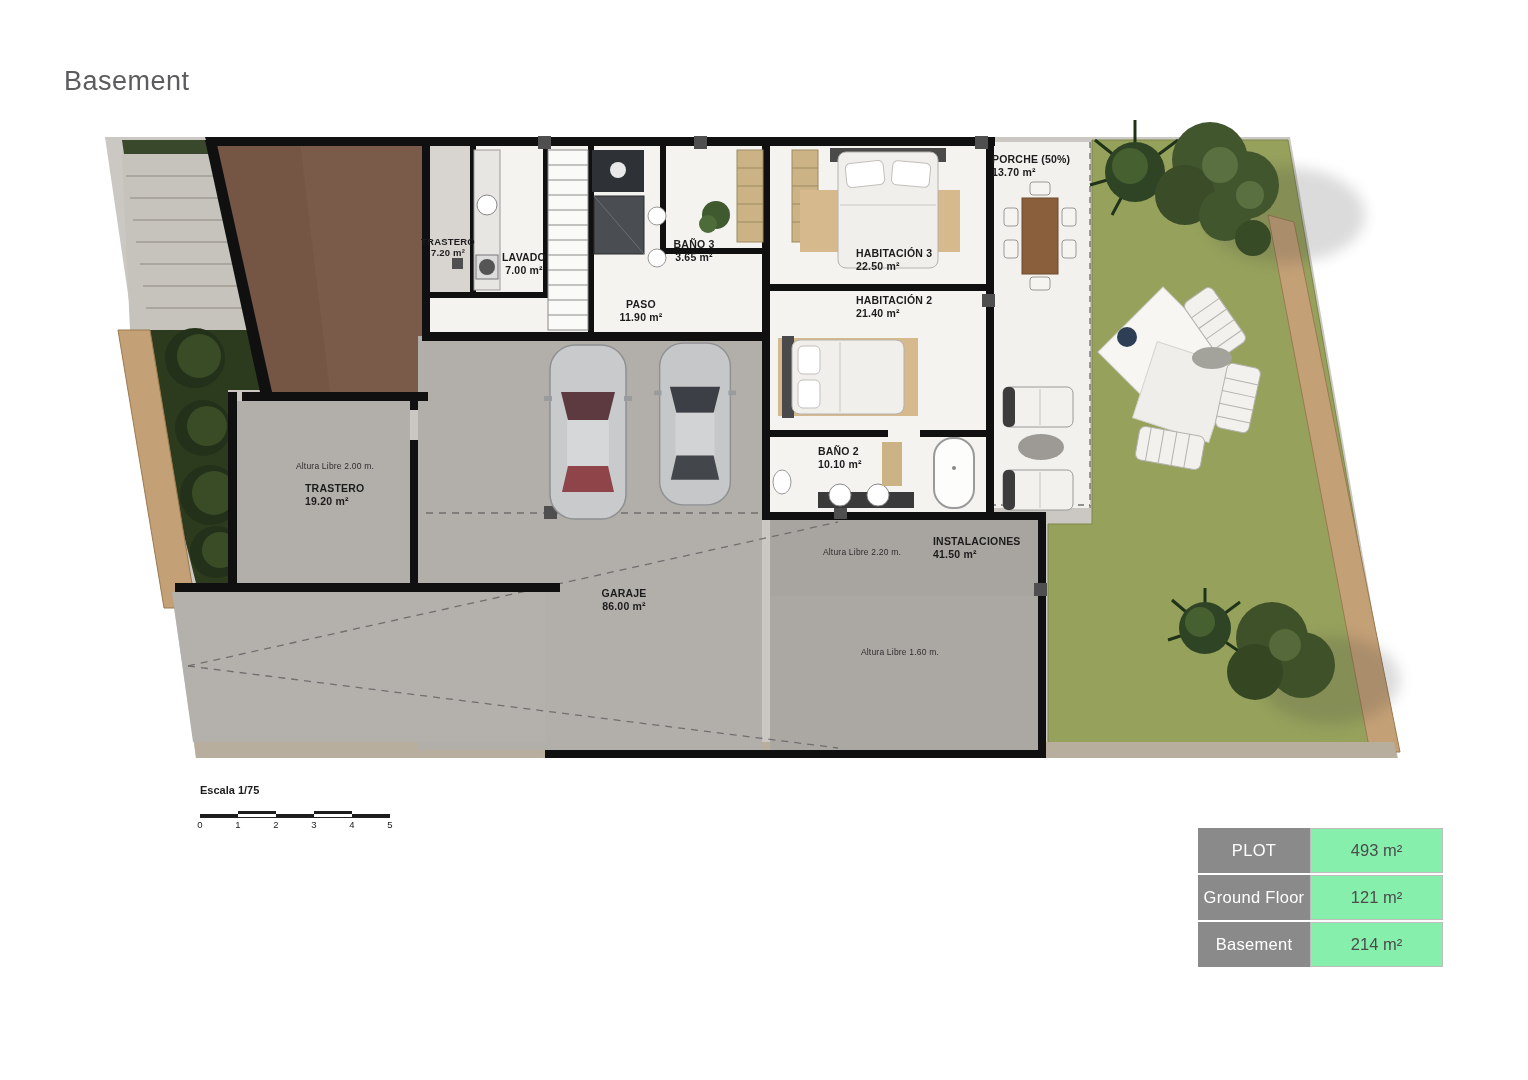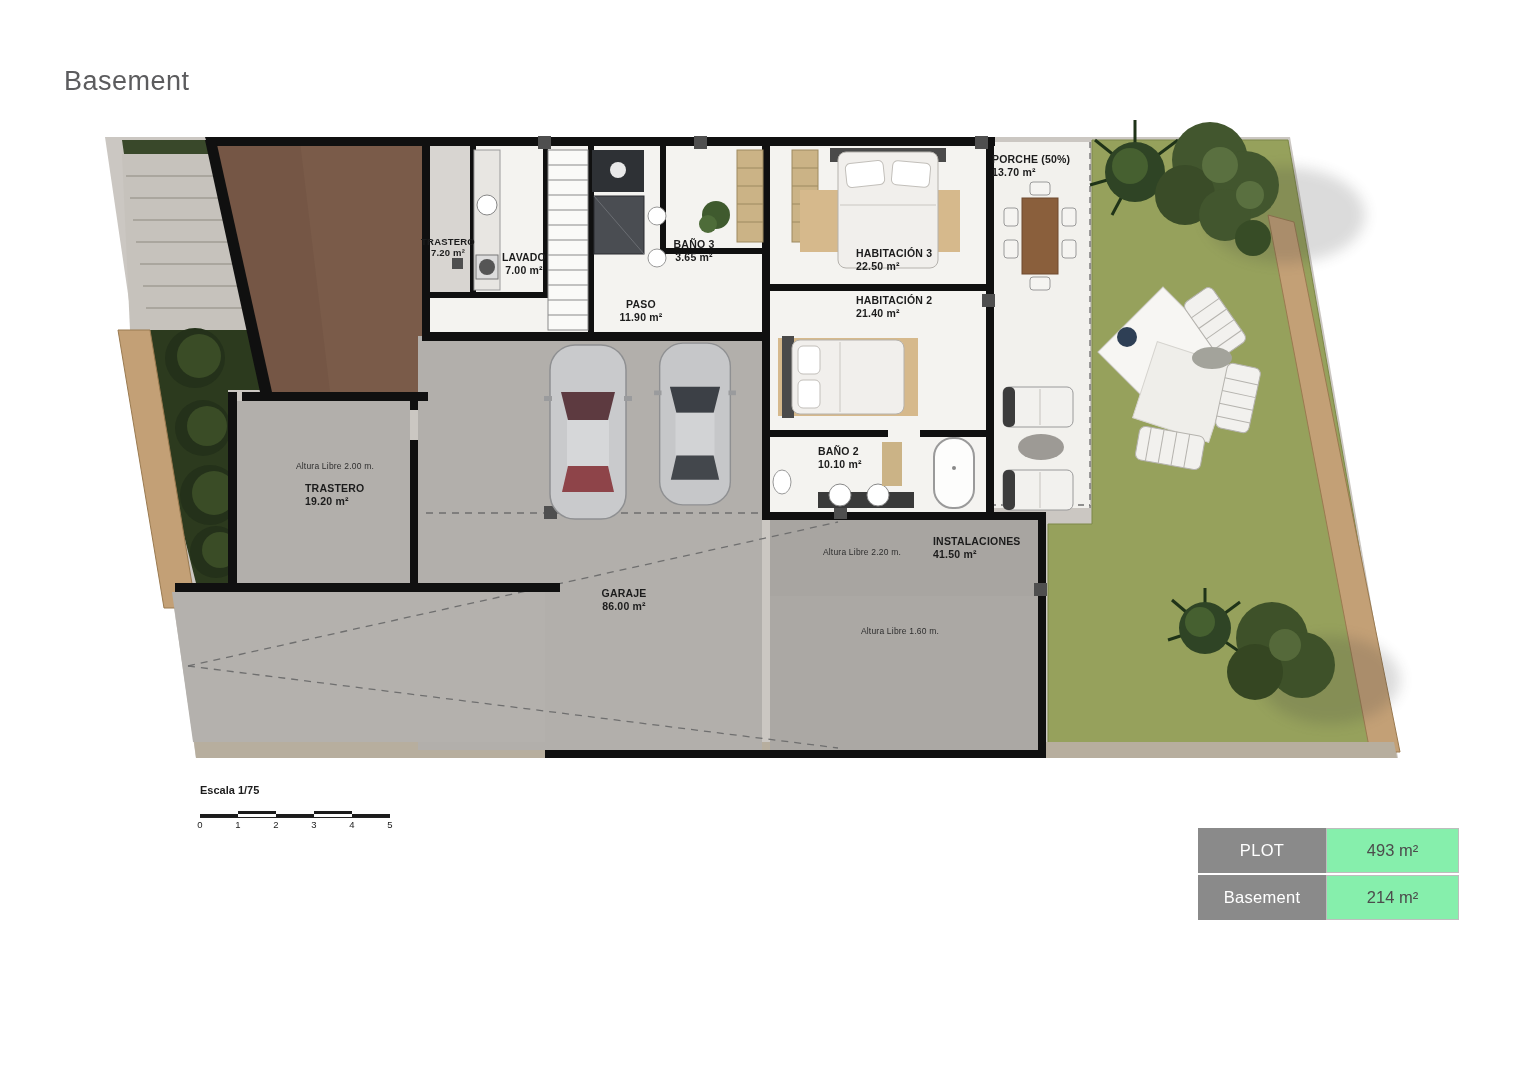--- a/index.html
+++ b/index.html
@@ -16,21 +16,21 @@
   
   .scalebar{position:absolute;left:200px;top:784px;width:200px;}
   .scalebar .sc-label{font-size:11px;font-weight:700;color:#1c1c1c;margin-bottom:13px;}
   .sc-line{position:relative;height:8px;border-bottom:1px solid #222;width:190px;}
   .sc-seg{position:absolute;width:38px;height:3px;background:#1c1c1c;}
   .sc-ticks{position:relative;width:190px;height:12px;margin-top:1px;}
   .sc-ticks span{position:absolute;transform:translateX(-50%);font-size:9.5px;color:#1c1c1c;}
   
   .summary{position:absolute;left:1198px;top:828px;width:266px;}
   .sum-row{display:flex;margin-bottom:2px;height:45px;}
-  .sum-label{width:128px;background:#8a8a8a;color:#fff;display:flex;align-items:center;
+  .sum-label{width:112px;background:#8a8a8a;color:#fff;display:flex;align-items:center;
              justify-content:center;font-size:16.5px;letter-spacing:.3px;}
   .sum-value{width:131px;background:#86efac;border:1px solid #bdbdbd;color:#4c4c4c;display:flex;
              align-items:center;justify-content:center;font-size:16.5px;}
 </style>
 </head>
 <body>
 
 <div class="canvas">
 
   <div class="title">Basement</div>
@@ -366,21 +366,21 @@
     <span>GARAJE</span>
       <span>86.00 m²</span>
   </div>
   <div class="lbl left" style="left:933px;top:548px">
     <span>INSTALACIONES</span>
       <span>41.50 m²</span>
   </div>
 
   <div class="ann" style="left:335px;top:466px">Altura Libre 2.00 m.</div>
   <div class="ann" style="left:862px;top:552px">Altura Libre 2.20 m.</div>
-  <div class="ann" style="left:900px;top:631px">Altura Libre 1.60 m.</div>
+  <div class="ann" style="left:900px;top:652px">Altura Libre 1.60 m.</div>
 
   <div class="scalebar">
     <div class="sc-label">Escala 1/75</div>
     <div class="sc-line">
       <span class="sc-seg" style="left:0;top:5px"></span>
       <span class="sc-seg" style="left:38px;top:2px"></span>
       <span class="sc-seg" style="left:76px;top:5px"></span>
       <span class="sc-seg" style="left:114px;top:2px"></span>
       <span class="sc-seg" style="left:152px;top:5px"></span>
     </div>
@@ -393,18 +393,22 @@
       <span style="left:190px">5</span>
     </div>
   </div>
 
   <div class="summary">
     <div class="sum-row">
       <div class="sum-label">PLOT</div>
       <div class="sum-value">493 m²</div>
     </div>
     <div class="sum-row">
+      <div class="sum-label">Ground Floor</div>
+      <div class="sum-value">121 m²</div>
+    </div>
+    <div class="sum-row">
       <div class="sum-label">Basement</div>
       <div class="sum-value">214 m²</div>
     </div>
   </div>
 
 </div>
 
 </body></html>

